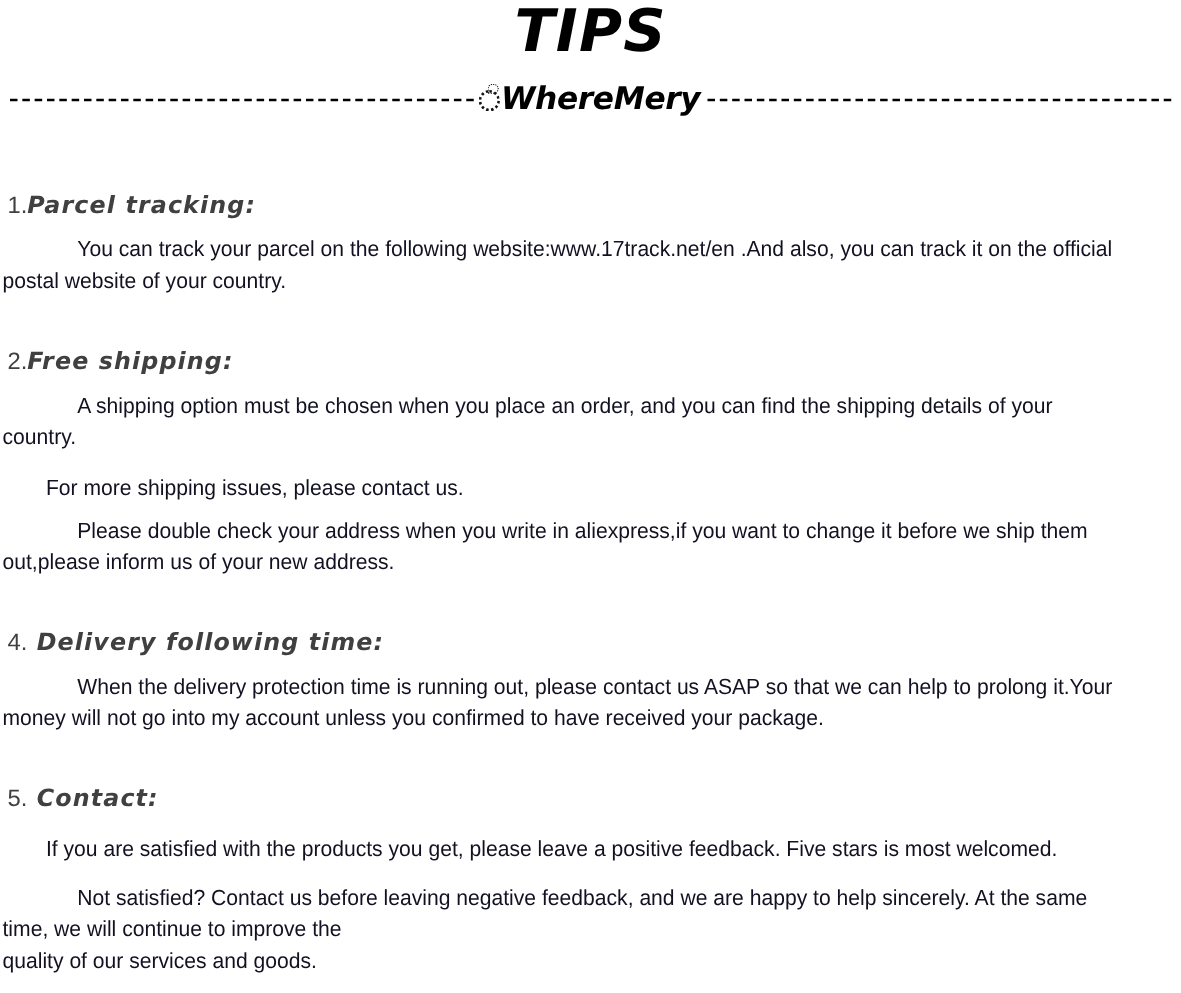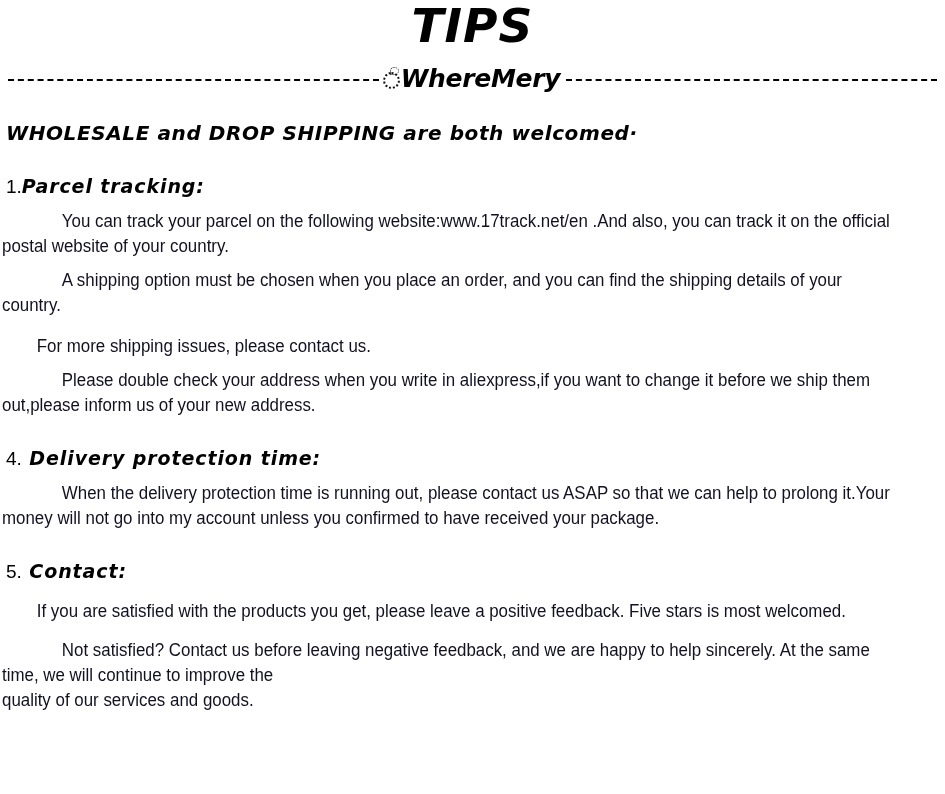--- a/index.html
+++ b/index.html
@@ -108,22 +108,22 @@
     font-style: italic;
     font-size: 20px;
     line-height: 26px;
     letter-spacing: 0.6px;
     color: #000000;
     margin: 8px 0 0 6px;
     white-space: nowrap;
   }
 
   .heading {
-    margin: 28px 0 0 6px;
-    color: #000000;
+    margin: 40px 0 0 6px;
+    color: #404040;
     white-space: nowrap;
     line-height: 24px;
   }
   .heading .num {
     font-family: "Liberation Sans", sans-serif;
     font-weight: normal;
     font-style: normal;
     font-size: 19px;
     letter-spacing: 0;
   }
@@ -159,34 +159,36 @@
     <div class="rule left"></div>
     <div class="brand">
       <span class="brand-mark"></span>
       <span class="brand-text">WhereMery</span>
     </div>
     <div class="rule right"></div>
   </div>
 
   <div class="content">
 
-    <div class="lead">WHOLESALE and DROP SHIPPING are both welcomed·</div>
 
     <div class="heading">
       <span class="num">1.</span><span class="htext">Parcel tracking:</span>
     </div>
     <div class="para indent">You can track your parcel on the following website:www.17track.net/en .And also, you can track it on the official postal website of your country.</div>
 
+    <div class="heading">
+      <span class="num">2.</span><span class="htext">Free shipping:</span>
+    </div>
     <div class="para indent">A shipping option must be chosen when you place an order, and you can find the shipping details of your country.</div>
     <div class="para indent-sm" style="margin-top:16px;">For more shipping issues, please contact us.</div>
 
     <div class="para indent">Please double check your address when you write in aliexpress,if you want to change it before we ship them out,please inform us of your new address.</div>
 
     <div class="heading">
-      <span class="num">4.</span><span class="htext"> Delivery protection time:</span>
+      <span class="num">4.</span><span class="htext"> Delivery following time:</span>
     </div>
     <div class="para indent">When the delivery protection time is running out, please contact us ASAP so that we can help to prolong it.Your money will not go into my account unless you confirmed to have received your package.</div>
 
     <div class="heading">
       <span class="num">5.</span><span class="htext"> Contact:</span>
     </div>
     <div class="para indent-sm" style="margin-top:14px;">If you are satisfied with the products you get, please leave a positive feedback. Five stars is most welcomed.</div>
     <div class="para indent" style="margin-top:14px;">Not satisfied? Contact us before leaving negative feedback, and we are happy to help sincerely. At the same time, we will continue to improve the</div>
     <div class="para" style="margin-top:0;">quality of our services and goods.</div>
 

